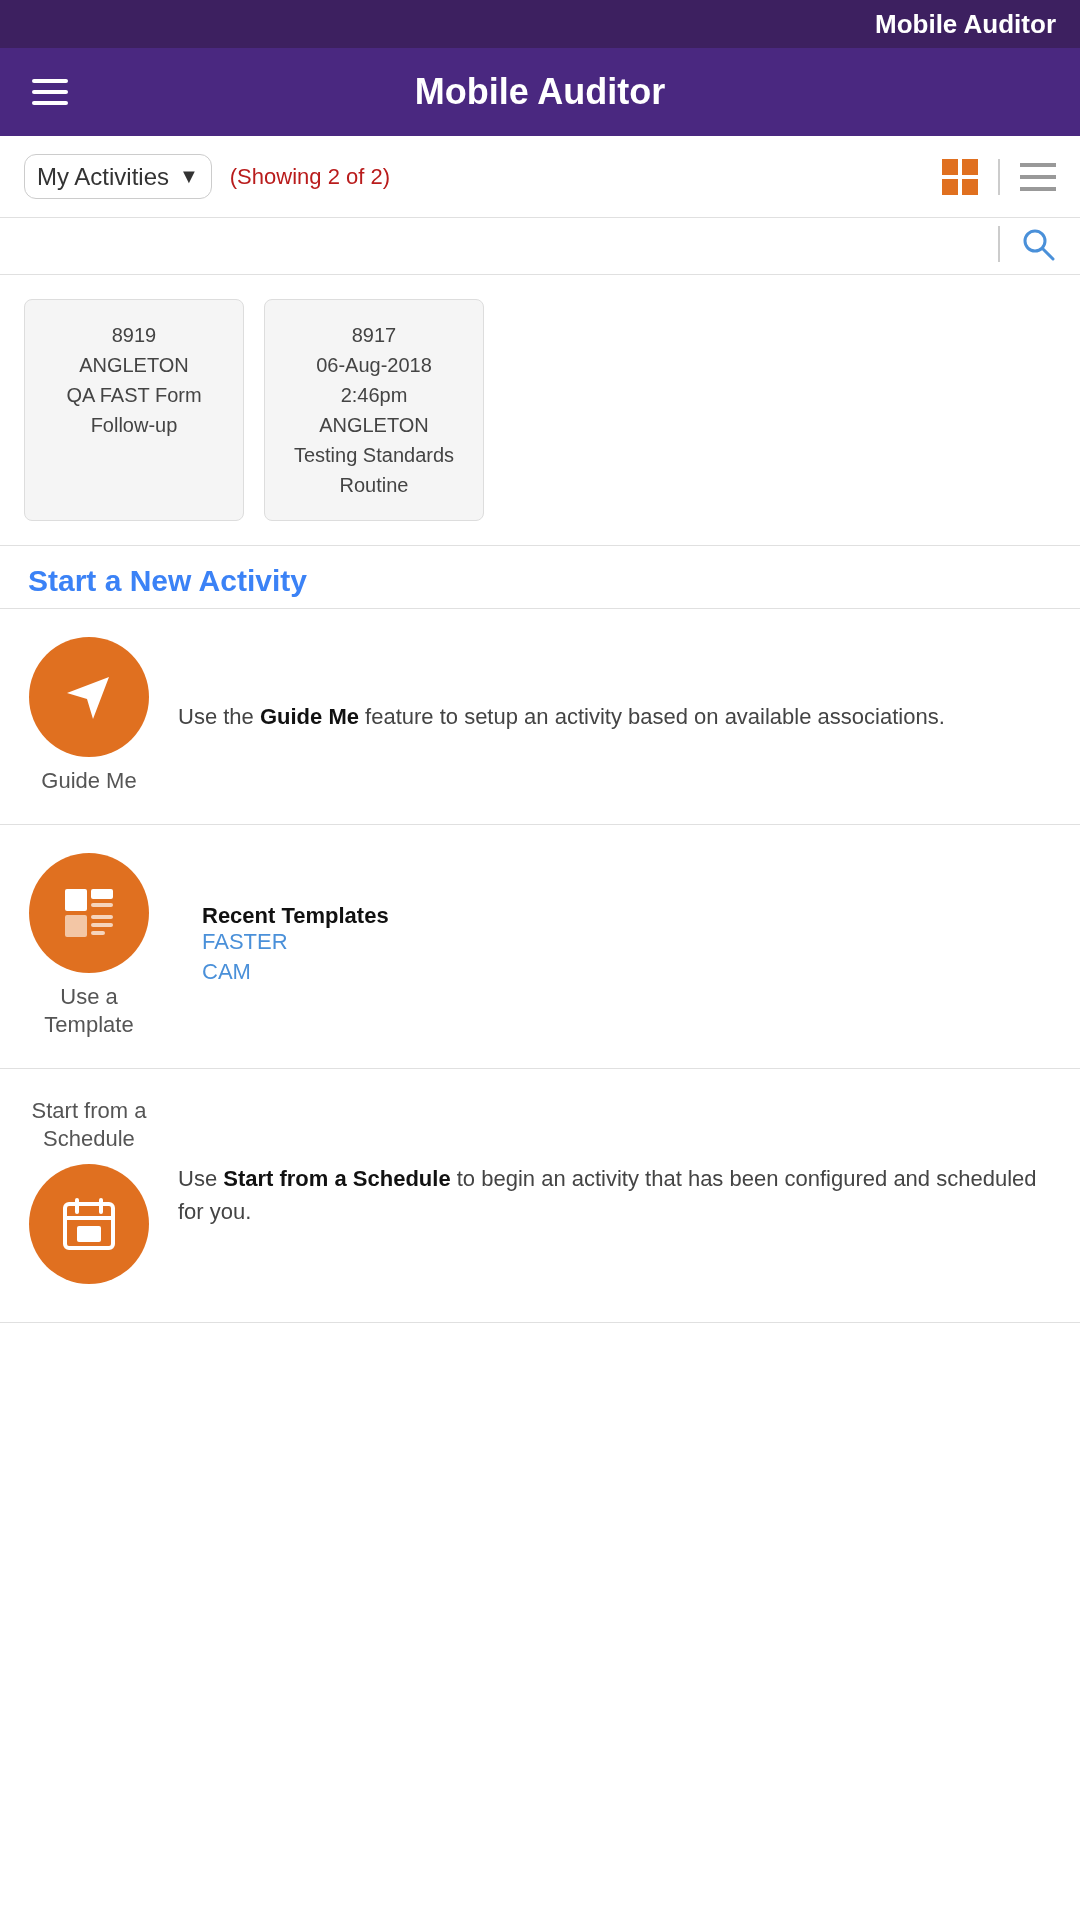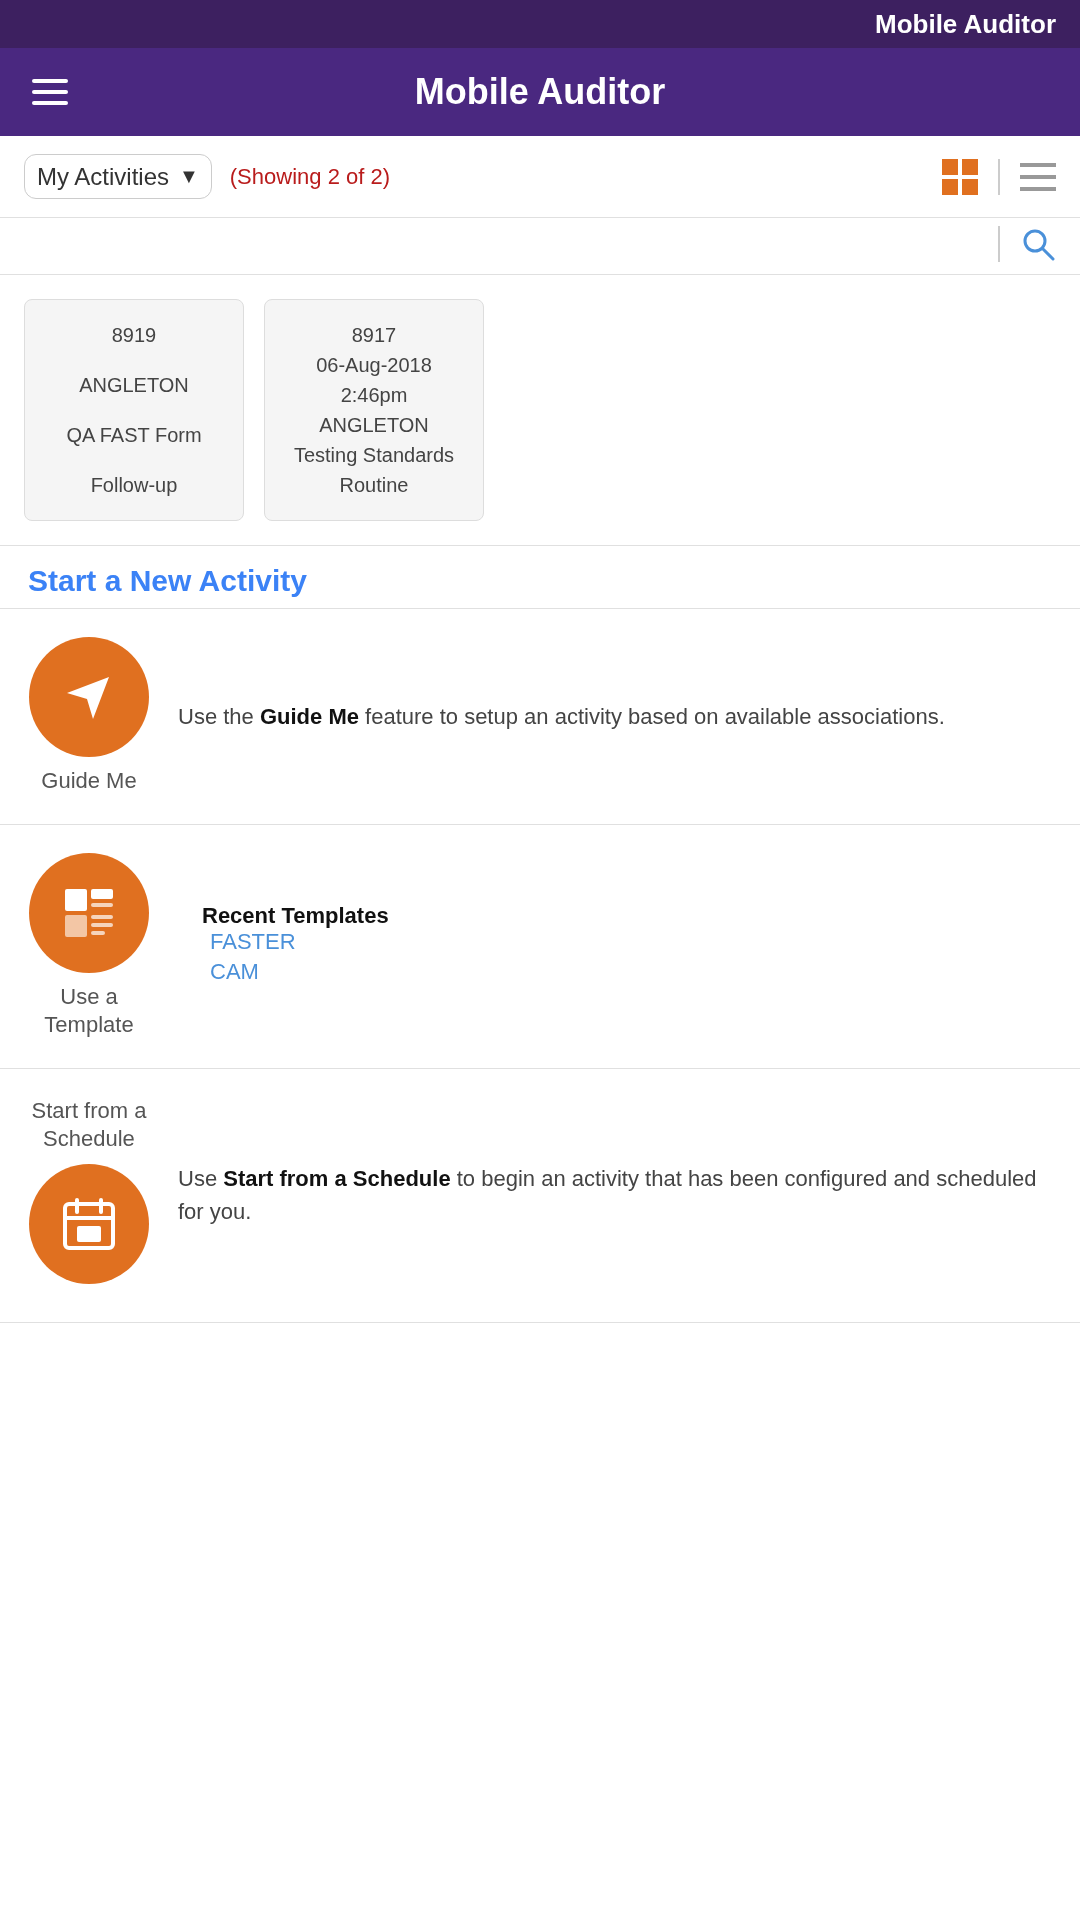--- a/index.html
+++ b/index.html
@@ -137,21 +137,20 @@
       width: 220px;
       min-height: 160px;
       display: flex;
       flex-direction: column;
       align-items: center;
       text-align: center;
       font-size: 20px;
       color: #444;
       line-height: 1.5;
       cursor: pointer;
-      justify-content: space-between;
     }
 
     
     .section-title {
       font-size: 30px;
       font-weight: bold;
       color: #3b82f6;
       padding: 18px 24px 10px 28px;
     }
     .section-divider {
@@ -211,21 +210,20 @@
       font-weight: bold;
       color: #111;
       margin-bottom: 0;
     }
     .template-link {
       font-size: 22px;
       color: #4a90d9;
       display: block;
       cursor: pointer;
       margin-bottom: 4px;
-      margin-left: 8px;
     }
   </style>
 </head>
 <body>
 
 <div class="status-bar">
   <span class="status-bar-title">Mobile Auditor</span>
 </div>
 
 <div class="header">

